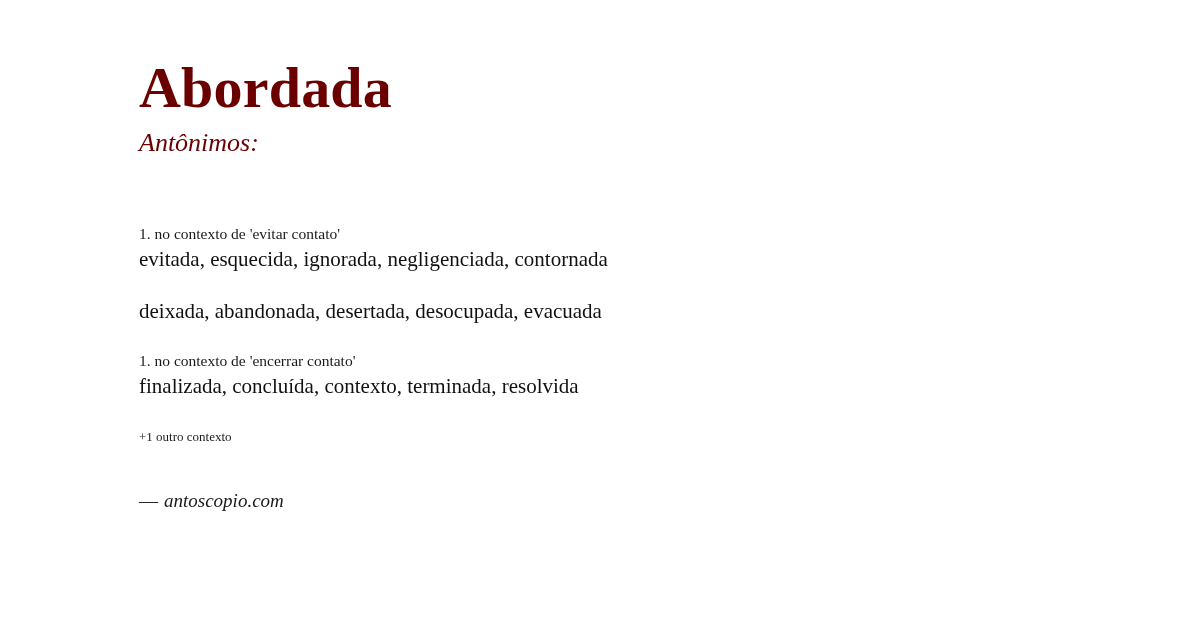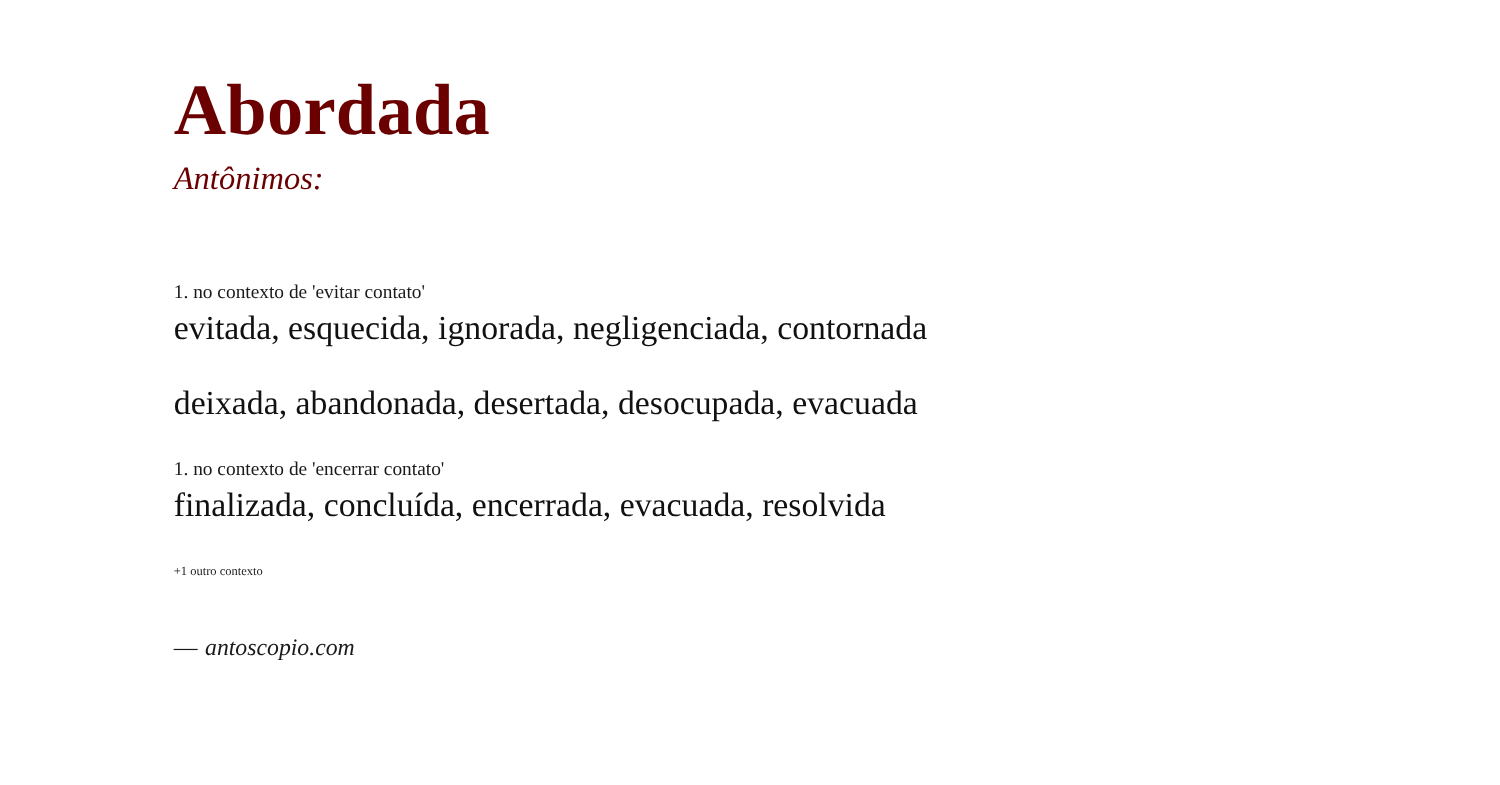--- a/index.html
+++ b/index.html
@@ -45,27 +45,27 @@
   .sense {
     margin-bottom: 26px;
   }
   .sense-label {
     font-size: 15.5px;
     line-height: 1.3;
     color: #1a1a1a;
     margin-bottom: 2px;
   }
   .sense-words {
-    font-size: 27px;
+    font-size: 21px;
     line-height: 1.25;
     color: #111111;
   }
   .more-contexts {
     margin-top: 30px;
-    font-size: 10px;
+    font-size: 13px;
     color: #1a1a1a;
   }
   .source {
     margin-top: 45px;
     font-size: 19px;
     font-style: italic;
     color: #1a1a1a;
   }
   .source .dash {
     font-style: normal;
@@ -86,21 +86,21 @@
       <div class="sense-label">1. no contexto de 'evitar contato'</div>
       <div class="sense-words">evitada, esquecida, ignorada, negligenciada, contornada</div>
     </div>
 
     <div class="sense">
       <div class="sense-words">deixada, abandonada, desertada, desocupada, evacuada</div>
     </div>
 
     <div class="sense">
       <div class="sense-label">1. no contexto de 'encerrar contato'</div>
-      <div class="sense-words">finalizada, concluída, encerrada, evacuada, resolvida</div>
+      <div class="sense-words">finalizada, concluída, contexto, terminada, resolvida</div>
     </div>
 
   </div>
 
   <div class="more-contexts">+1 outro contexto</div>
 
   <div class="source">
     <span class="dash">—</span><span>antoscopio.com</span>
   </div>
 

